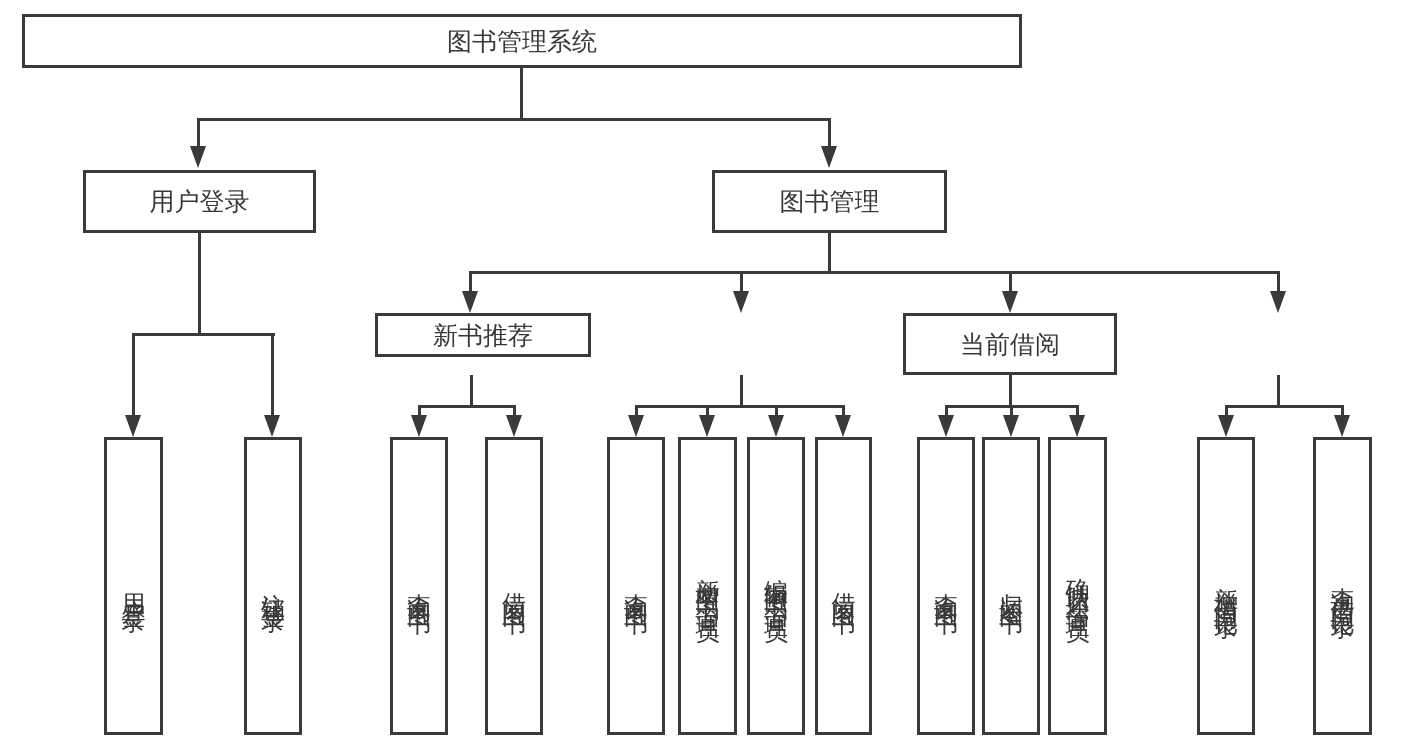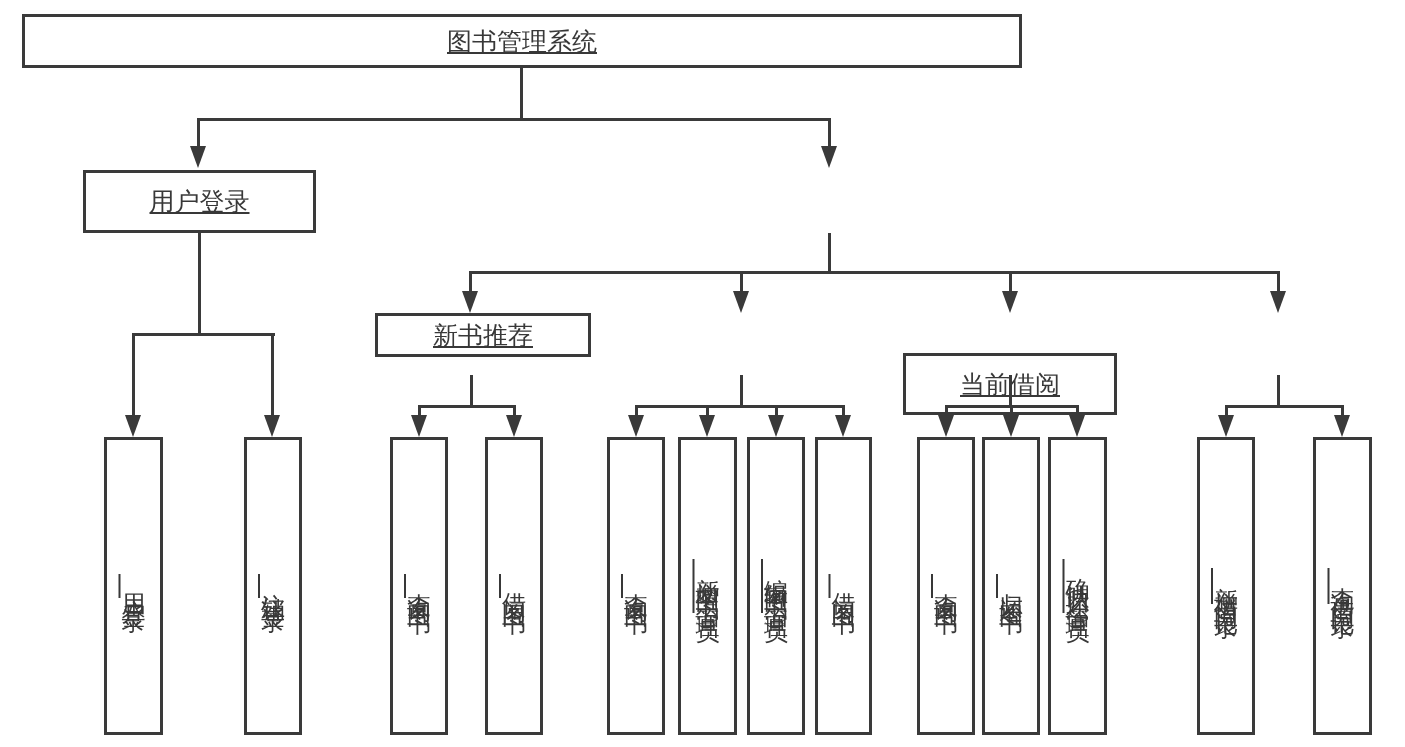--- a/index.html
+++ b/index.html
@@ -3,21 +3,21 @@
 <meta charset="utf-8">
 <style>
   html,body{margin:0;padding:0;background:#ffffff;}
   .canvas{
     position:relative;width:1405px;height:747px;background:#ffffff;
     font-family:"DejaVu Sans","Liberation Sans",sans-serif;overflow:hidden;
   }
   .node{
     position:absolute;box-sizing:border-box;border:3px solid #3a3a3a;background:#ffffff;
     display:flex;align-items:center;justify-content:center;
-    color:#383838;font-size:25px;line-height:1;text-decoration:underline;
+    color:#383838;font-size:25px;line-height:1;
   }
   .leaf{
     writing-mode:vertical-rl;text-orientation:mixed;letter-spacing:6px;
     font-size:24px;
   }
   .hline{position:absolute;height:3px;background:#3a3a3a;}
   .vline{position:absolute;width:3px;background:#3a3a3a;}
   .ah{
     position:absolute;width:0;height:0;
     border-left:8px solid transparent;border-right:8px solid transparent;
@@ -40,20 +40,23 @@
   <div class="vline" style="left:520px;top:67px;height:53px;"></div>
   <div class="hline" style="left:197px;top:118px;width:634px;"></div>
   <div class="vline" style="left:197px;top:118px;height:34px;"></div>
   <div class="ah" style="left:190px;top:146px;"></div>
   <div class="vline" style="left:828px;top:118px;height:34px;"></div>
   <div class="ah" style="left:821px;top:146px;"></div>
 
   <div class="node" style="left:83px;top:170px;width:233px;height:63px;">
     <span>用户登录</span>
   </div>
+  <div class="node" style="left:712px;top:170px;width:235px;height:63px;">
+    <span>图书管理</span>
+  </div>
 
   <div class="vline" style="left:198px;top:233px;height:102px;"></div>
   <div class="hline" style="left:132px;top:333px;width:143px;"></div>
   <div class="vline" style="left:132px;top:333px;height:84px;"></div>
   <div class="ah" style="left:125px;top:415px;"></div>
   <div class="vline" style="left:271px;top:333px;height:84px;"></div>
   <div class="ah" style="left:264px;top:415px;"></div>
 
   <div class="vline" style="left:828px;top:233px;height:40px;"></div>
   <div class="hline" style="left:469px;top:271px;width:810px;"></div>
@@ -62,21 +65,21 @@
   <div class="vline" style="left:740px;top:271px;height:22px;"></div>
   <div class="ah" style="left:733px;top:291px;"></div>
   <div class="vline" style="left:1009px;top:271px;height:22px;"></div>
   <div class="ah" style="left:1002px;top:291px;"></div>
   <div class="vline" style="left:1277px;top:271px;height:22px;"></div>
   <div class="ah" style="left:1270px;top:291px;"></div>
 
   <div class="node" style="left:375px;top:313px;width:216px;height:44px;">
     <span>新书推荐</span>
   </div>
-  <div class="node" style="left:903px;top:313px;width:214px;height:62px;margin-top:40px;">
+  <div class="node" style="left:903px;top:313px;width:214px;height:62px;">
     <span>当前借阅</span>
   </div>
 
   <div class="vline" style="left:470px;top:375px;height:32px;"></div>
   <div class="hline" style="left:418px;top:405px;width:98px;"></div>
   <div class="vline" style="left:418px;top:405px;height:12px;"></div>
   <div class="ah" style="left:411px;top:415px;"></div>
   <div class="vline" style="left:513px;top:405px;height:12px;"></div>
   <div class="ah" style="left:506px;top:415px;"></div>
 

